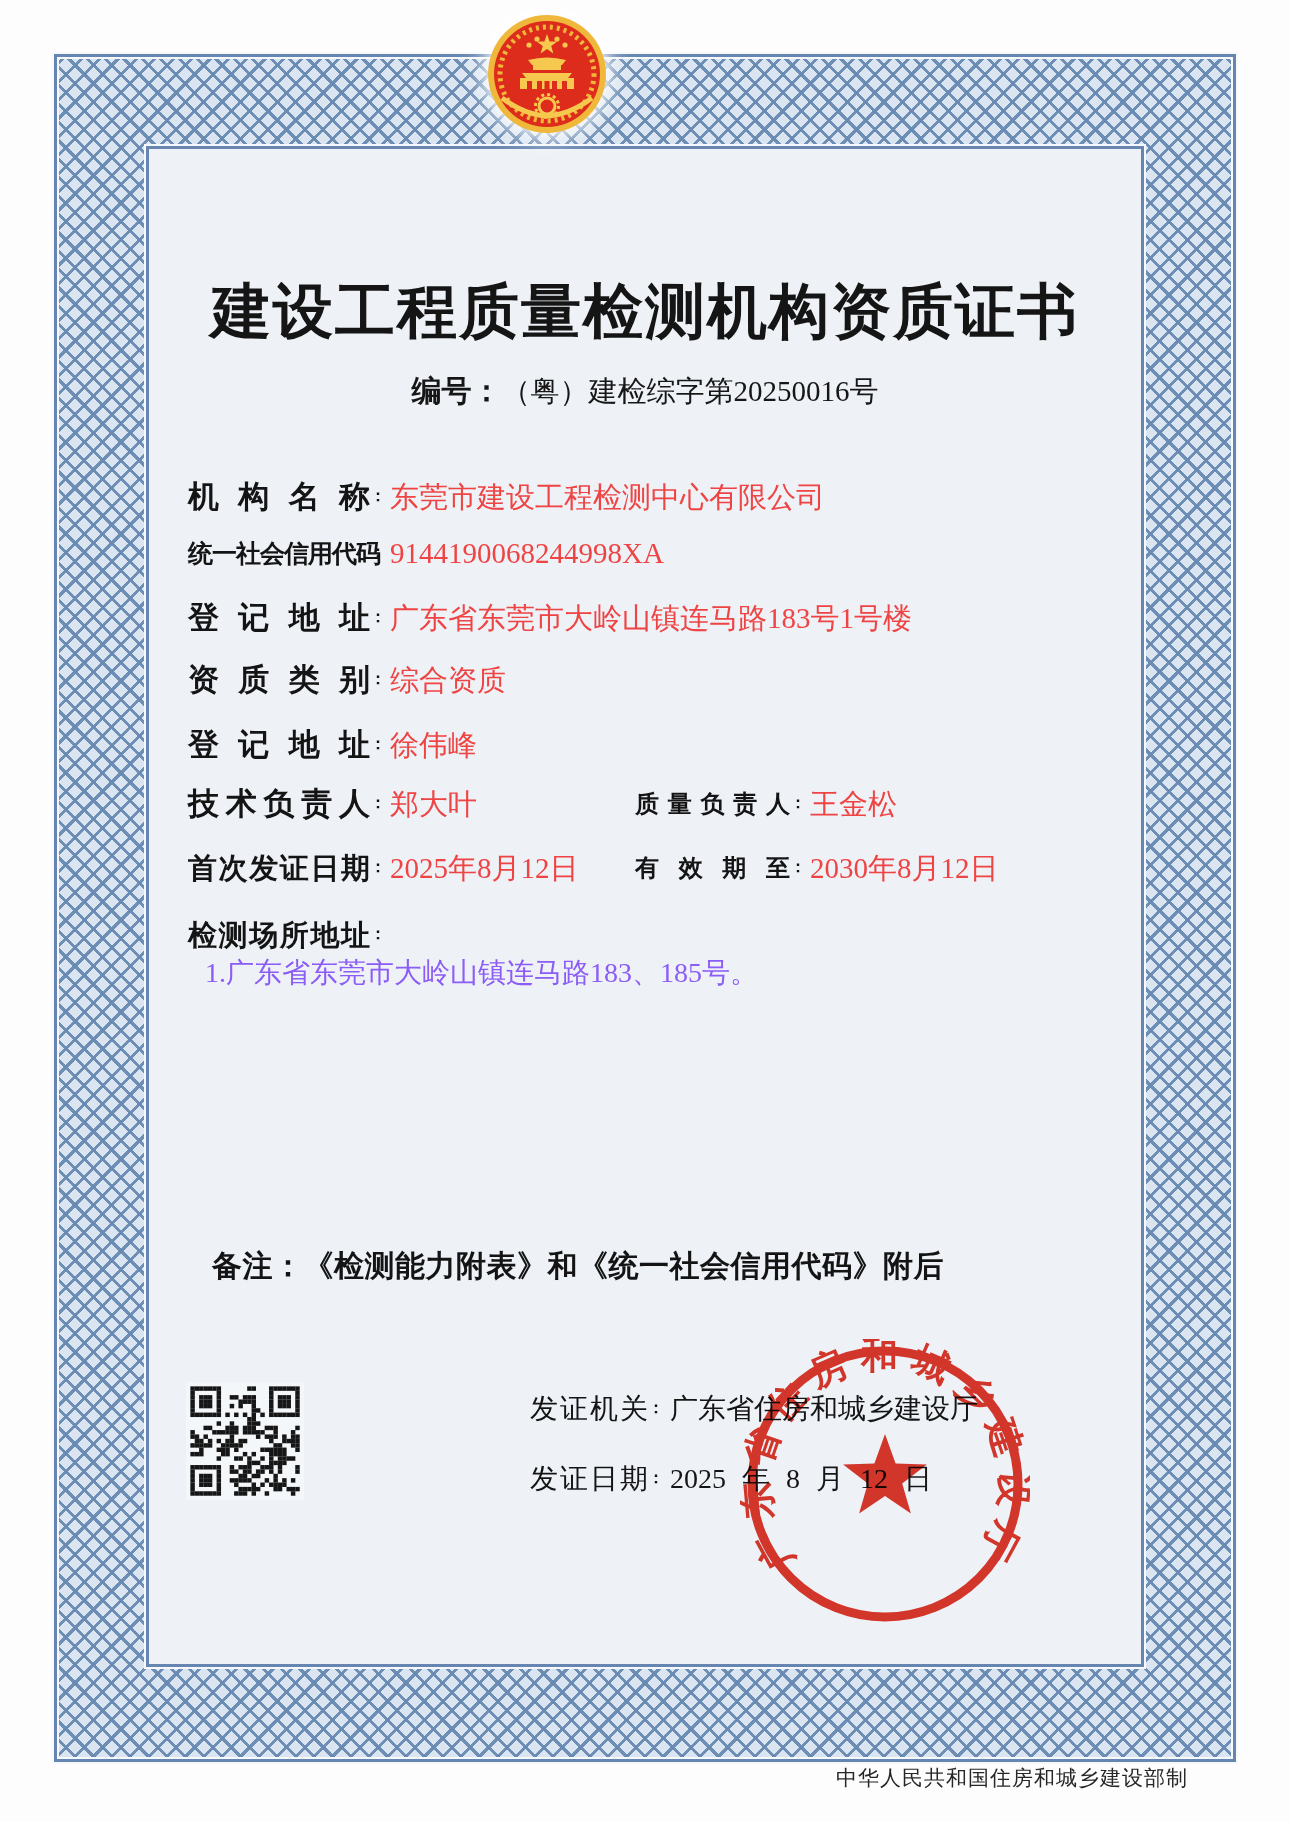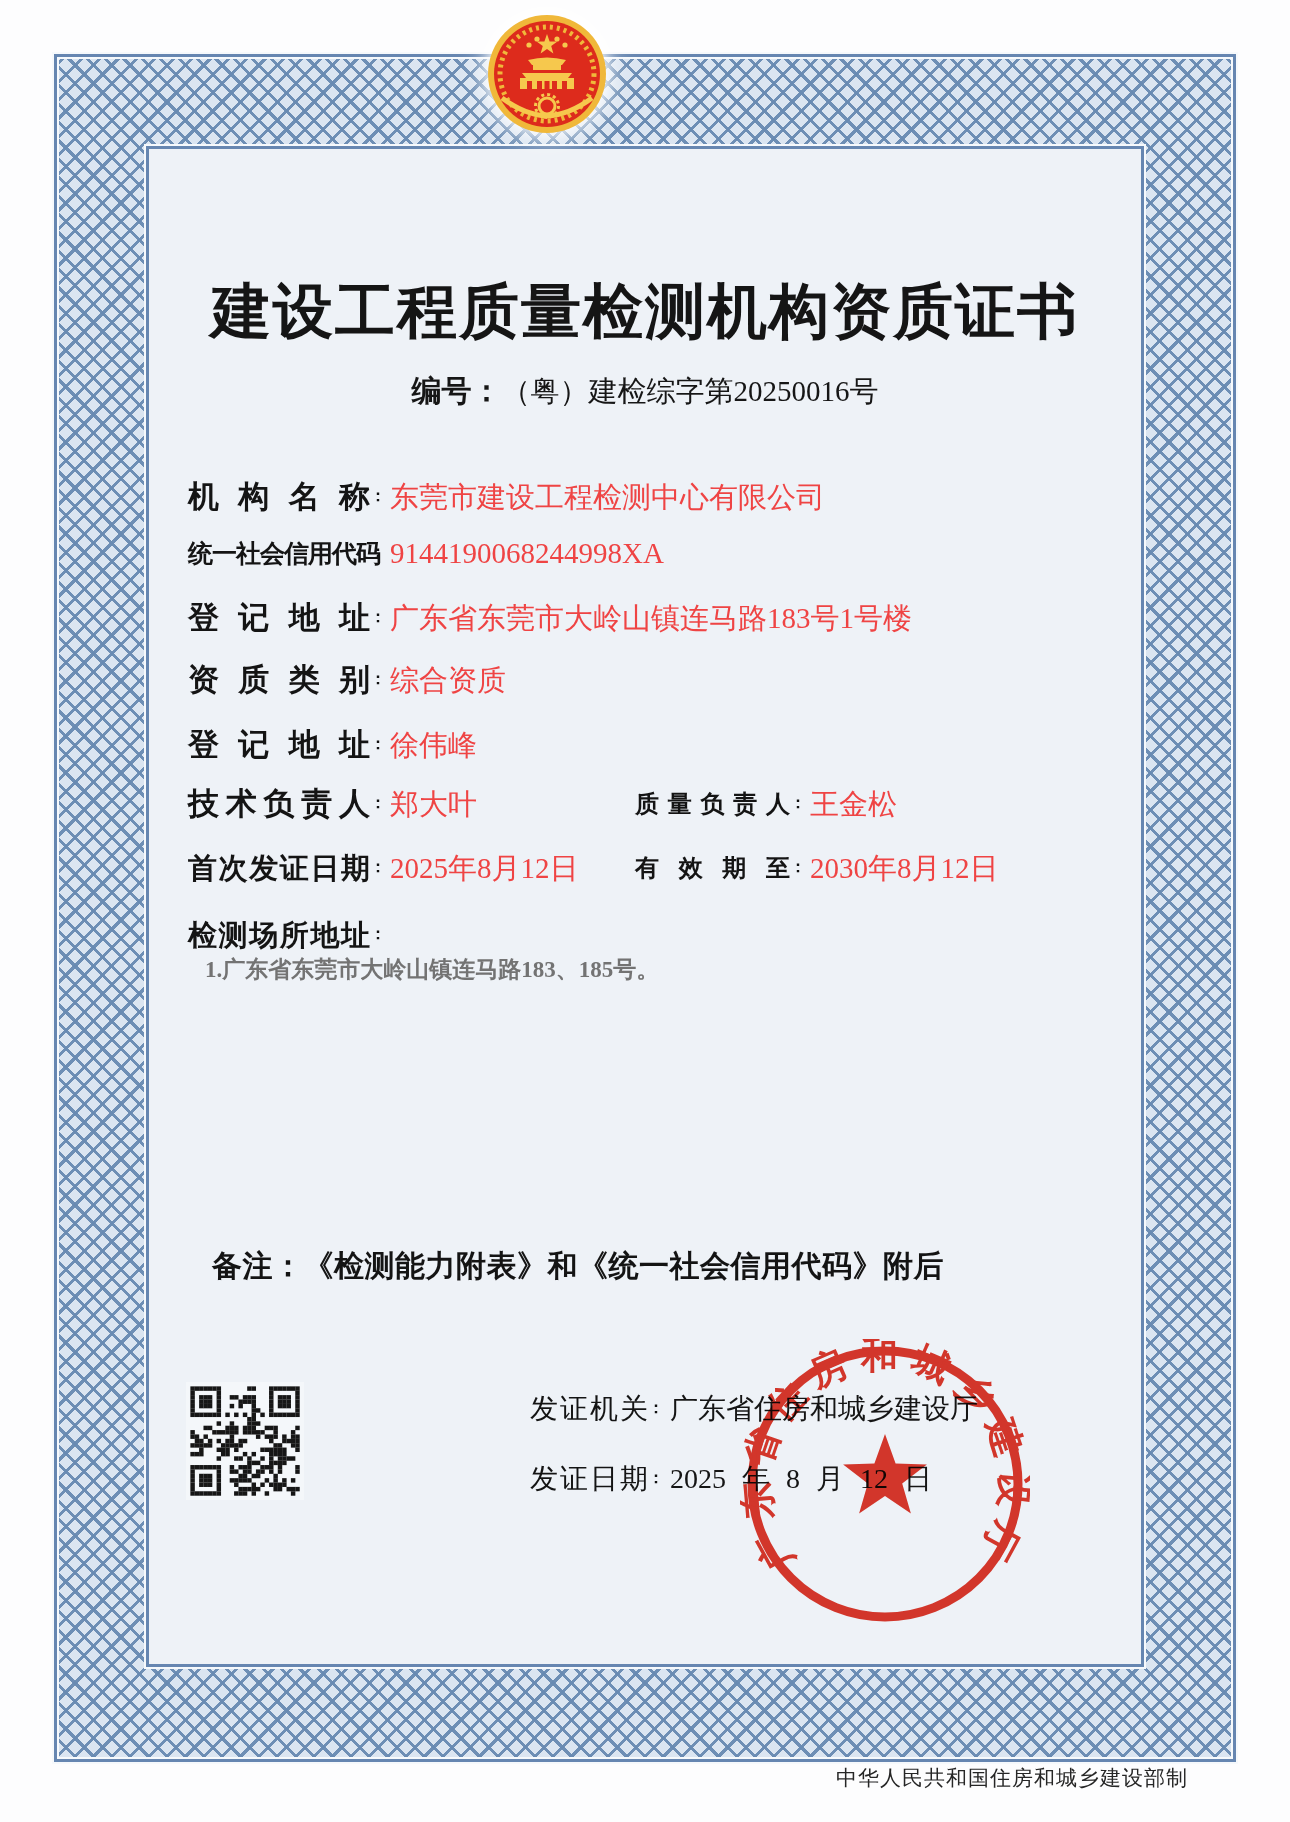--- a/index.html
+++ b/index.html
@@ -57,21 +57,21 @@
   }
   .col2{position:absolute;left:447px;top:0;white-space:nowrap;}
   .flabel2{
     display:inline-block;vertical-align:middle;width:155px;
     font-weight:800;font-size:24px;color:#141414;
     text-align:justify;text-align-last:justify;
   }
   .addr-line{
     position:absolute;left:205px;top:954px;
     font-family:"Liberation Serif","DejaVu Serif",serif;
-    font-size:23px;color:#737373;font-weight:bold;
+    font-size:28px;color:#8b5cf6;
   }
   .remark{
     position:absolute;left:212px;top:1246px;
     font-weight:800;font-size:30px;color:#141414;letter-spacing:0.5px;
   }
   
   .issue-row{position:absolute;left:530px;height:40px;line-height:40px;white-space:nowrap;z-index:2;}
   .ilabel{
     display:inline-block;vertical-align:middle;width:118px;
     font-weight:400;font-size:28px;color:#141414;

